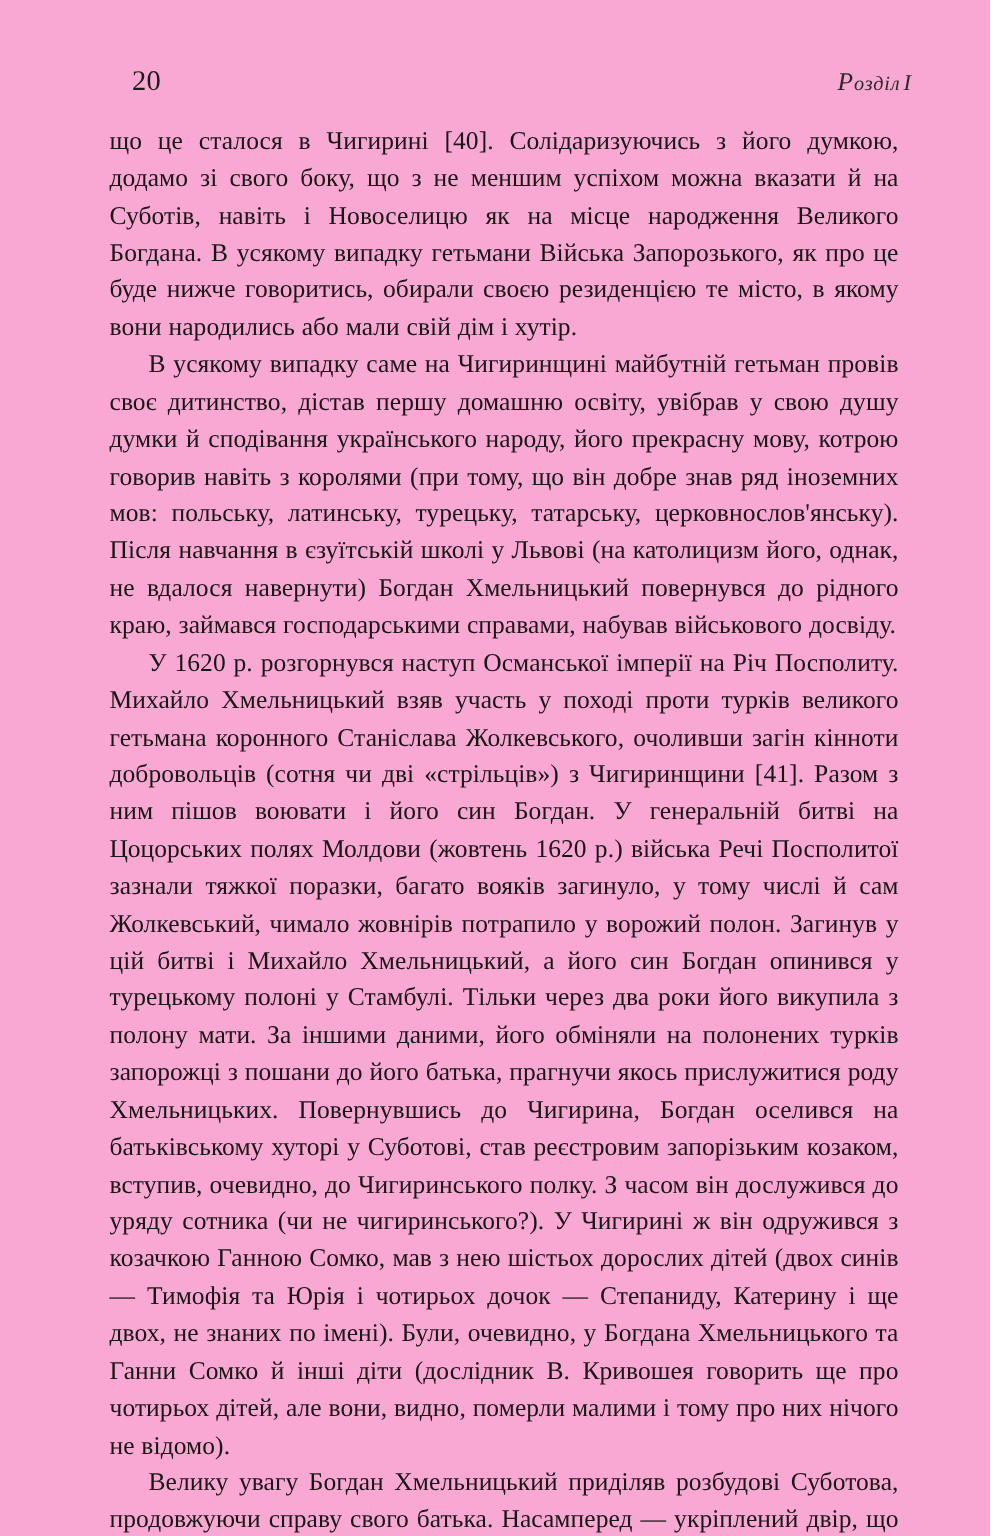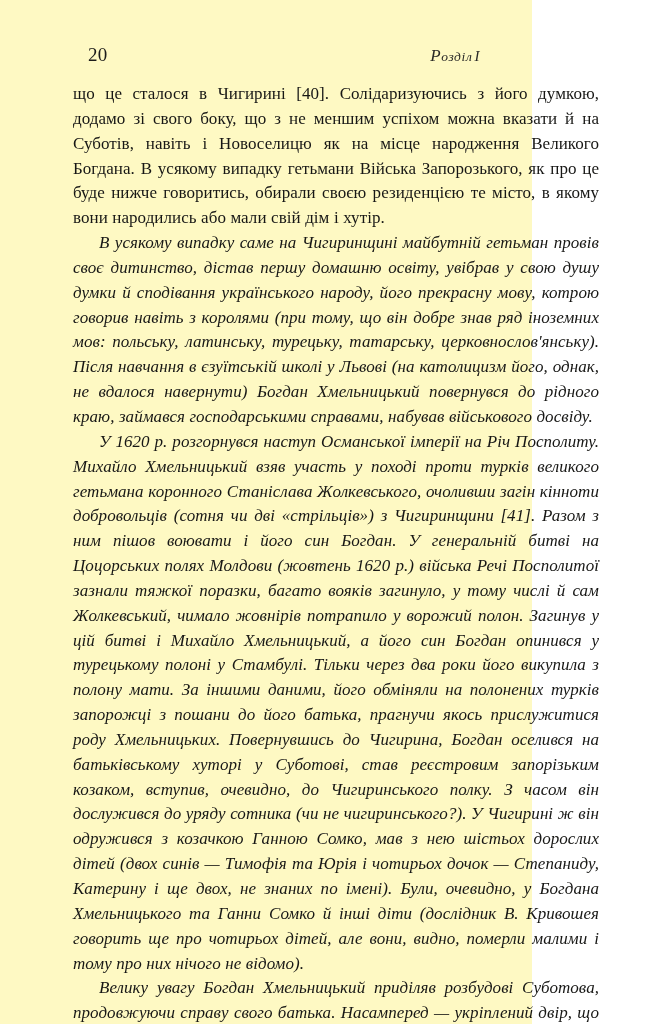--- a/index.html
+++ b/index.html
@@ -10,23 +10,23 @@
   }
   body {
     width: 670px;
     height: 1024px;
     overflow: hidden;
     font-family: "Liberation Serif", "DejaVu Serif", serif;
     color: #1a1a18;
   }
   .page {
     position: relative;
-    width: 532px;
+    width: 660px;
     height: 1024px;
-    background: #fef9c3;
+    background: #f9a8d4;
     box-sizing: border-box;
   }
 
   
   .running-head {
     position: absolute;
     left: 88px;
     right: 52px;
     top: 44px;
     height: 26px;
@@ -71,21 +71,20 @@
     text-justify: inter-word;
     font-size: 17px;
     line-height: 24.85px;
     letter-spacing: 0.05px;
     word-spacing: 0.2px;
     hyphens: manual;
     color: #171715;
   }
   p.para + p.para {
     margin-top: 0;
-    font-style: italic;
   }
   p.para.first {
     text-indent: 0;
   }
   
   .text-block p.para:last-child {
     text-align: justify;
   }
 </style>
 </head>

